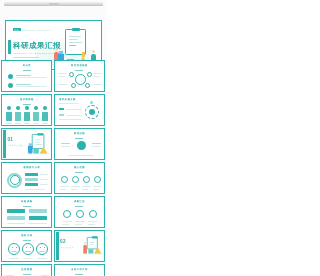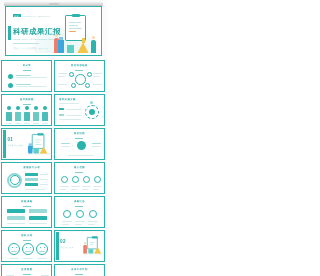--- a/index.html
+++ b/index.html
@@ -16,21 +16,21 @@
   .rail{
     position:absolute;left:4px;top:2px;width:99px;height:4px;
     background:linear-gradient(#f2f2f2,#d8d8d8 60%,#bdbdbd);
     border-radius:1px;
   }
   .rail-knob{
     position:absolute;left:50%;top:3.2px;transform:translateX(-50%);
     width:10px;height:2.4px;background:#c9c9c9;border-radius:1px;
   }
   .hero{
-    position:absolute;left:5px;top:6px;width:97px;height:50px;
+    position:absolute;left:5px;top:20px;width:97px;height:50px;
     background:#ffffff;border:1.6px solid #2bb3ad;box-sizing:border-box;
     overflow:hidden;
   }
   .hero-inner{position:absolute;inset:2px;background:#ffffff;overflow:hidden;}
   .hero-bg-wave{
     position:absolute;right:-6px;bottom:-16px;width:70px;height:40px;
     background:radial-gradient(circle at 40% 60%, #e4f5f4 0%, #f3fbfa 60%, rgba(255,255,255,0) 72%);
   }
   .hero-tag{
     position:absolute;left:5px;top:5px;display:flex;align-items:center;gap:1.5px;

